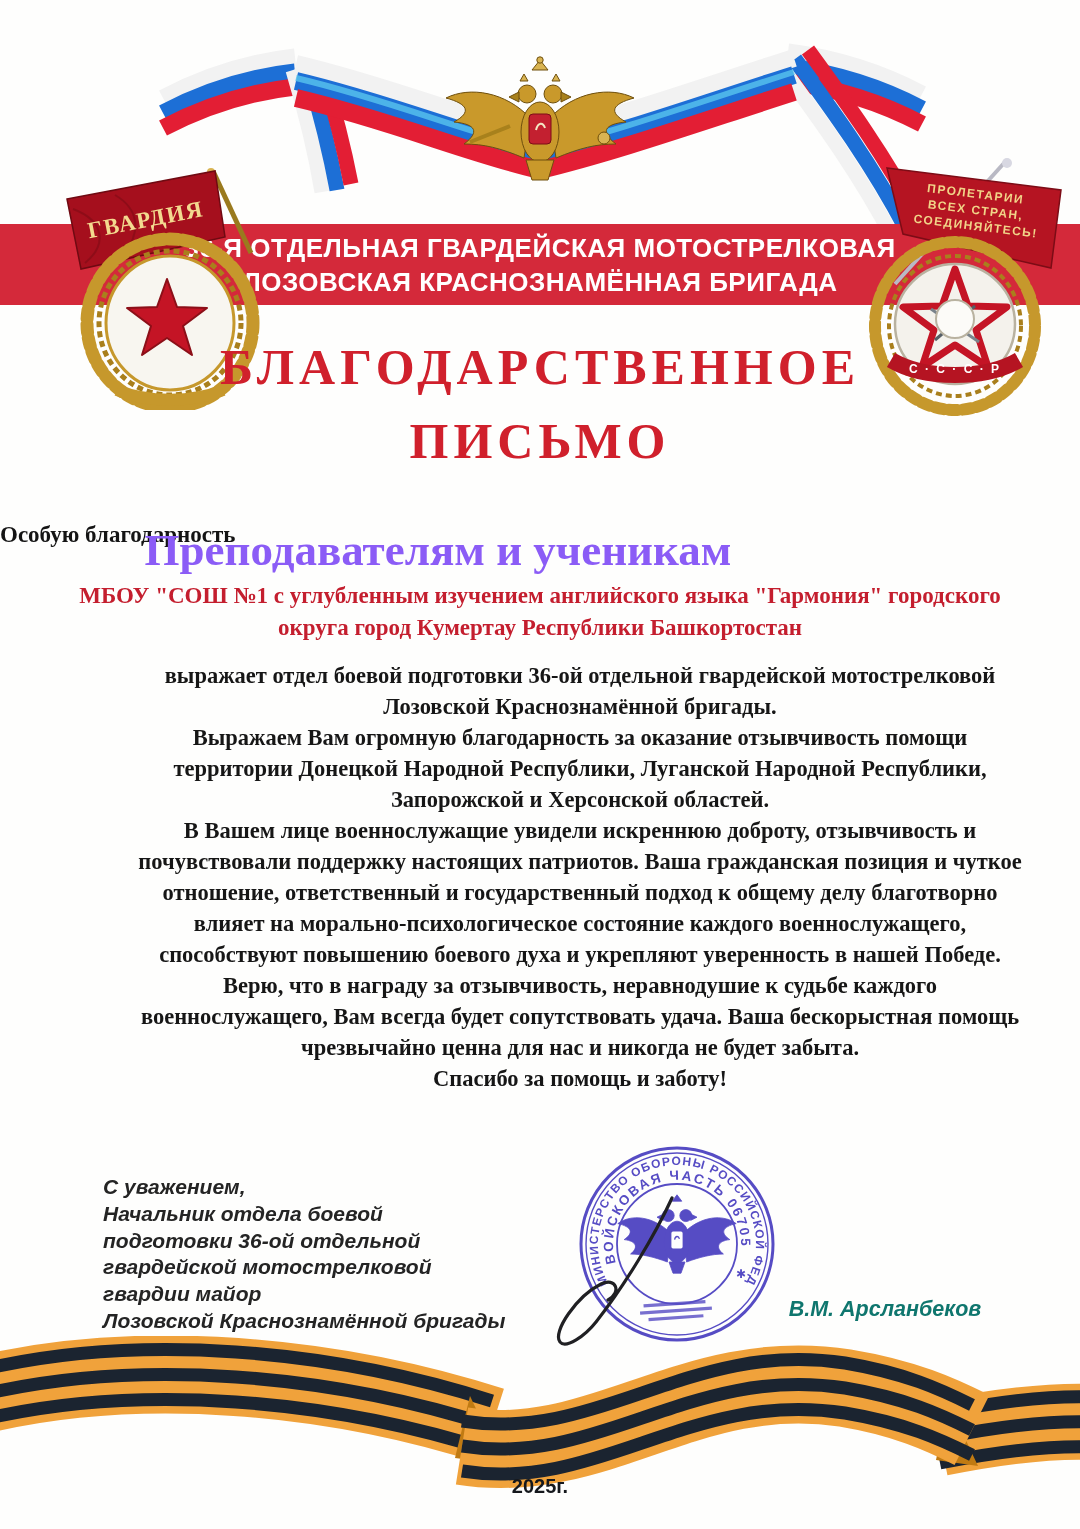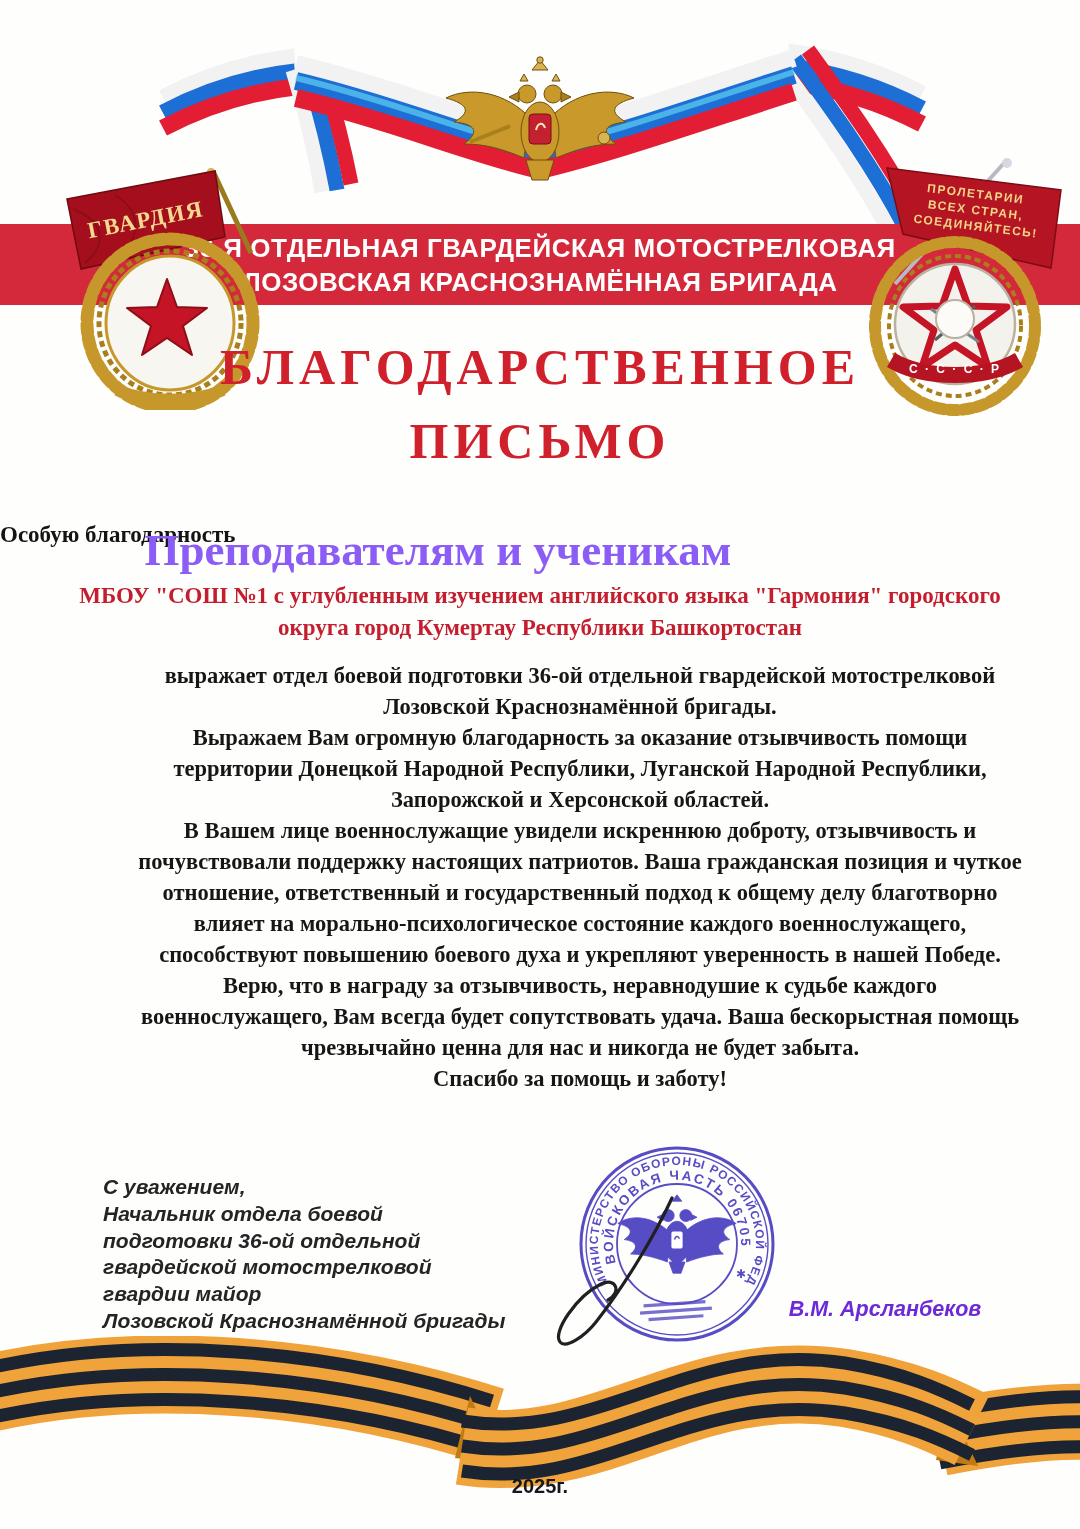--- a/index.html
+++ b/index.html
@@ -19,21 +19,21 @@
   .recipient{left:0;top:524px;width:876px;text-align:center;color:#8b5cf6;font-weight:700;
          font-size:45px;line-height:52px;z-index:4;white-space:nowrap;}
   .school{left:0;top:580px;width:1080px;text-align:center;color:#c41e2e;font-weight:700;
          font-size:23px;line-height:32px;z-index:4;}
   .school div{white-space:nowrap;}
   .bodytxt{left:0;top:660px;width:1080px;text-align:center;color:#161616;font-weight:700;
          font-size:22.5px;line-height:31px;z-index:4;padding-left:40px;}
   .bodytxt div{white-space:nowrap;}
   .sig{left:103px;top:1174px;width:430px;color:#242424;font-family:"Liberation Sans",sans-serif;
        font-weight:700;font-style:italic;font-size:21px;line-height:26.8px;z-index:4;}
-  .signer{left:775px;top:1297px;width:220px;text-align:center;color:#6d28d9;
+  .signer{left:775px;top:1297px;width:220px;text-align:center;color:#0f766e;
        font-family:"Liberation Sans",sans-serif;font-weight:700;font-style:italic;font-size:21.5px;z-index:4;}
   .stampwrap{left:540px;top:1126px;z-index:5;}
   .ribbonbottom{left:0;top:1336px;z-index:1;}
   .year{left:0;top:1455px;width:1080px;text-align:center;color:#15181d;
        font-family:"Liberation Sans",sans-serif;font-weight:700;font-size:20px;z-index:6;margin-top:20px;}
 </style>
 </head>
 <body>
 
 <div class="page">

